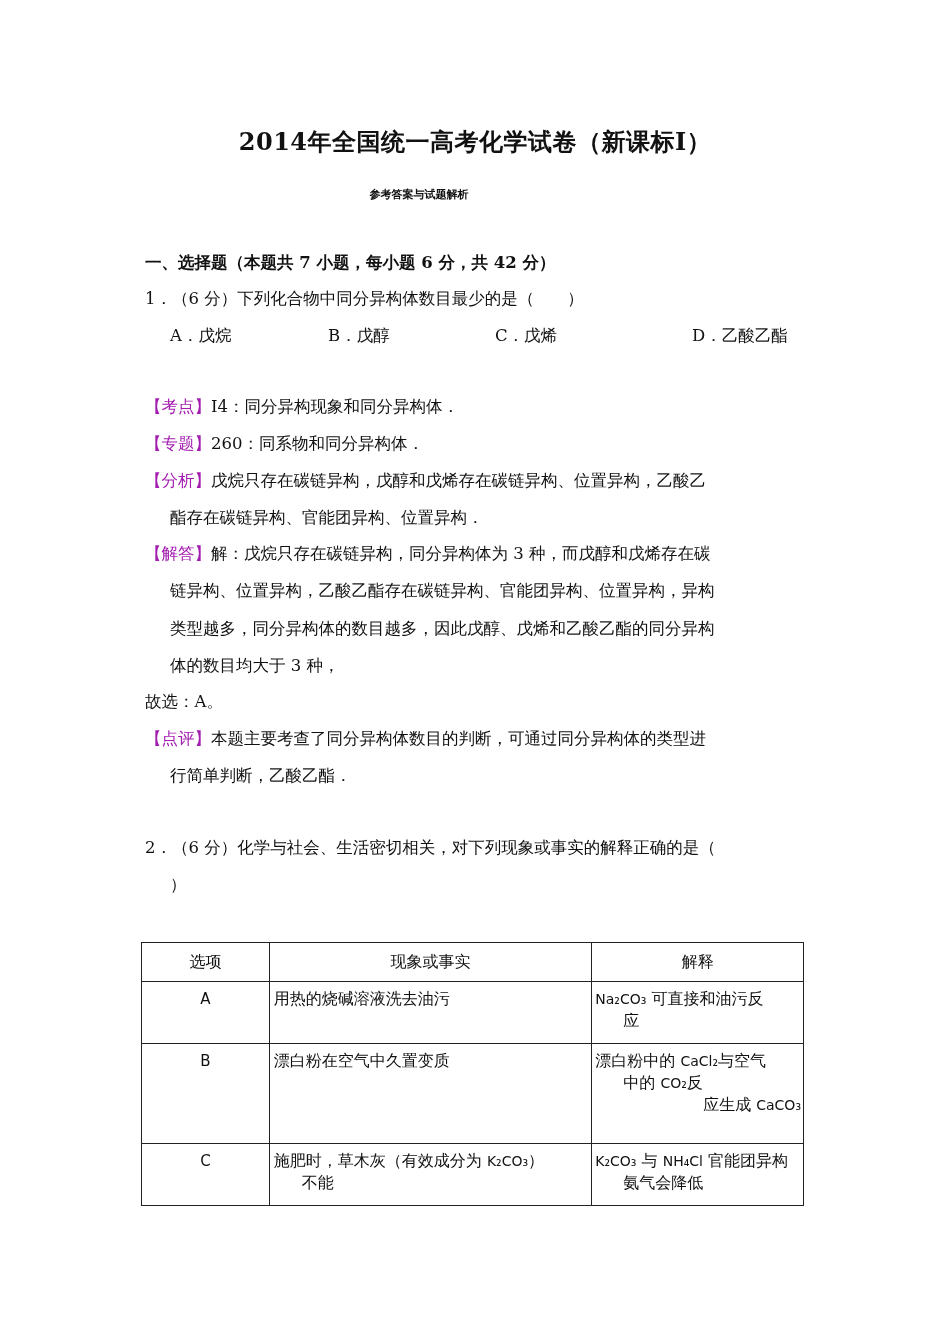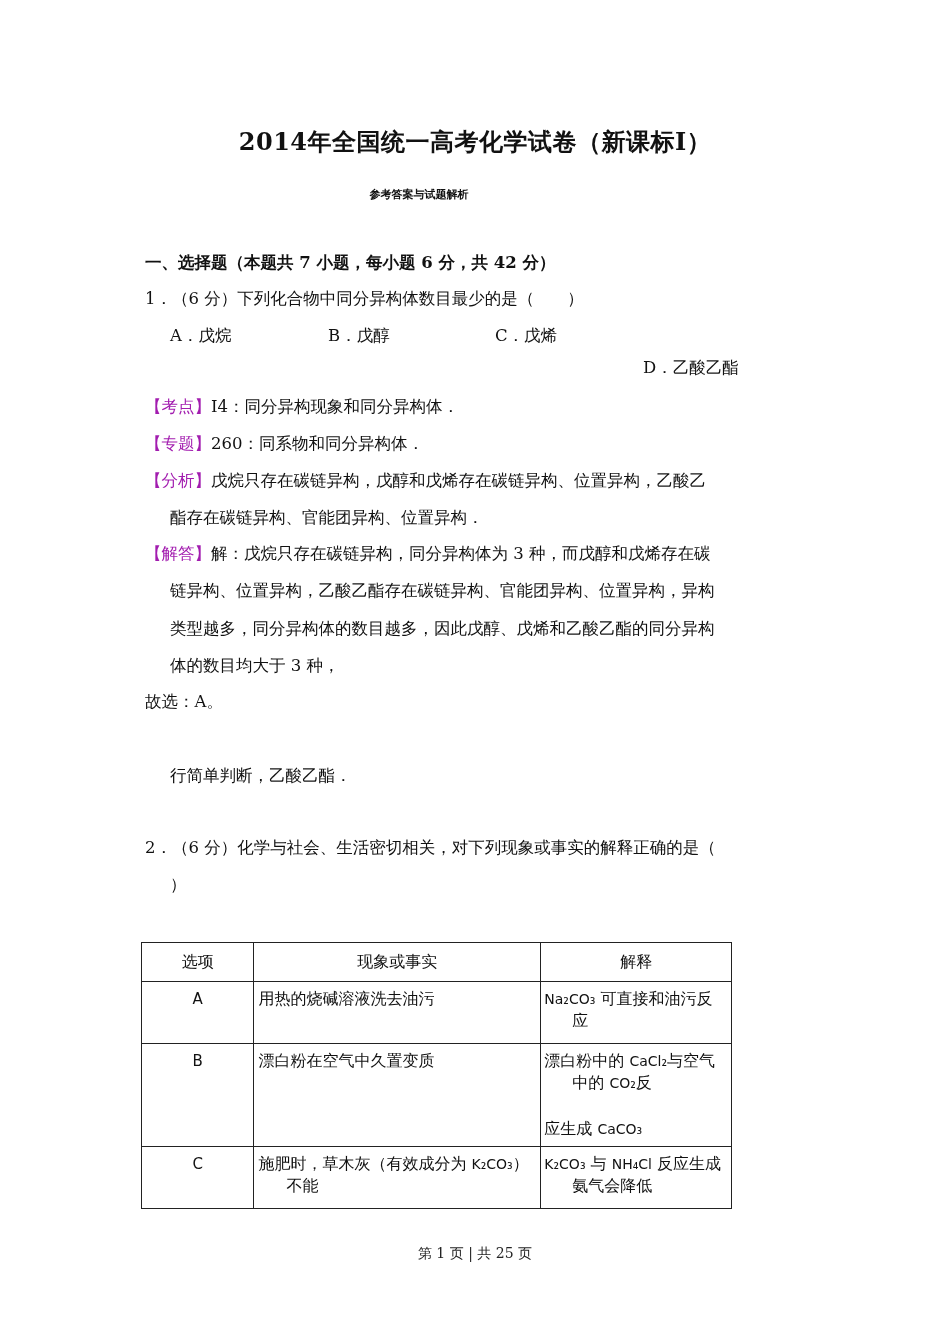--- a/index.html
+++ b/index.html
@@ -14,48 +14,48 @@
 
   .section-heading { position: absolute; top: 252px; left: 145px; font-weight: bold; font-size: 16.5px; }
 
   .line { position: absolute; left: 145px; font-size: 16.5px; white-space: nowrap; line-height: 22px; }
   .indent { left: 170px; }
 
   .opt { position: absolute; top: 325px; font-size: 16.5px; white-space: nowrap; line-height: 22px; }
 
   .tag { color: #a21caf; }
 
-  table.qtable { position: absolute; top: 942px; left: 141px; width: 591px; border-collapse: collapse; font-size: 16px; }
+  table.qtable { position: absolute; top: 942px; left: 141px; width: 663px; border-collapse: collapse; font-size: 16px; }
   table.qtable td, table.qtable th { border: 1px solid #222; vertical-align: top; font-weight: normal; }
   table.qtable th { height: 39px; vertical-align: middle; text-align: center; }
   table.qtable td.key { text-align: center; font-family: "DejaVu Sans", "Liberation Sans", sans-serif; font-size: 15px; padding-top: 8px; }
   table.qtable td.fact { padding: 6px 4px; line-height: 22px; }
   table.qtable td.expl { padding: 6px 2px 6px 3px; line-height: 22px; }
   .sans { font-family: "DejaVu Sans", "Liberation Sans", sans-serif; font-size: 14px; }
   .hang { display: block; padding-left: 28px; }
-  .gap { display: block; margin-top: 24px; }
+  .gap { display: block; margin-top: 0; text-align: right; }
 
   .footer { position: absolute; top: 1245px; left: 0; width: 950px; text-align: center; font-size: 14px; color: #222; }
 </style>
 </head>
 <body>
 
 <div class="page">
 
   <div class="title">2014年全国统一高考化学试卷（新课标Ⅰ）</div>
   <div class="subtitle">参考答案与试题解析</div>
 
   <div class="section-heading">一、选择题（本题共 7 小题，每小题 6 分，共 42 分）</div>
 
   <div class="line" style="top:288px;">1．（6 分）下列化合物中同分异构体数目最少的是（　　）</div>
 
   <div class="opt" style="left:170px;">A．戊烷</div>
   <div class="opt" style="left:328px;">B．戊醇</div>
   <div class="opt" style="left:495px;">C．戊烯</div>
-  <div class="opt" style="left:643px;margin-top:32px;">D．乙酸乙酯</div>
+  <div class="opt" style="left:692px;">D．乙酸乙酯</div>
 
   <div class="line" style="top:396px;">
     <span class="tag">【考点】</span><span>I4：同分异构现象和同分异构体．</span>
   </div>
 
   <div class="line" style="top:433px;">
     <span class="tag">【专题】</span><span>260：同系物和同分异构体．</span>
   </div>
 
   <div class="line indent" style="top:507px;">酯存在碳链异构、官能团异构、位置异构．</div>
@@ -65,20 +65,23 @@
 
   <div class="line" style="top:543px;">
     <span class="tag">【解答】</span><span>解：戊烷只存在碳链异构，同分异构体为 3 种，而戊醇和戊烯存在碳</span>
   </div>
   <div class="line indent" style="top:618px;">类型越多，同分异构体的数目越多，因此戊醇、戊烯和乙酸乙酯的同分异构</div>
   <div class="line indent" style="top:580px;">链异构、位置异构，乙酸乙酯存在碳链异构、官能团异构、位置异构，异构</div>
   <div class="line indent" style="top:655px;">体的数目均大于 3 种，</div>
 
   <div class="line" style="top:691px;">故选：A。</div>
 
+  <div class="line" style="top:728px;">
+    <span class="tag">【点评】</span><span>本题主要考查了同分异构体数目的判断，可通过同分异构体的类型进</span>
+  </div>
   <div class="line indent" style="top:765px;">行简单判断，乙酸乙酯．</div>
 
   <div class="line" style="top:837px;">2．（6 分）化学与社会、生活密切相关，对下列现象或事实的解释正确的是（</div>
   <div class="line indent" style="top:874px;">）</div>
 
   <table class="qtable">
     <colgroup>
       <col style="width:128px;">
       <col style="width:323px;">
       <col style="width:212px;">
@@ -106,21 +109,20 @@
         <span class="gap"><span>应生成 </span><span class="sans">CaCO₃</span></span>
       </td>
     </tr>
     <tr style="height:62px;">
       <td class="key">C</td>
       <td class="fact">
         <span>施肥时，草木灰（有效成分为 </span><span class="sans">K₂CO₃</span><span>）</span>
         <span class="hang">不能</span>
       </td>
       <td class="expl">
-        <span class="sans">K₂CO₃</span><span> 与 </span><span class="sans">NH₄Cl</span><span> 反应生成</span>
+        <span class="sans">K₂CO₃</span><span> 与 </span><span class="sans">NH₄Cl</span><span> 官能团异构</span>
         <span class="hang">氨气会降低</span>
       </td>
     </tr>
   </tbody>
     </table>
 
-  <div class="footer">第 1 页 | 共 25 页</div>
 </div>
 
 </body></html>

